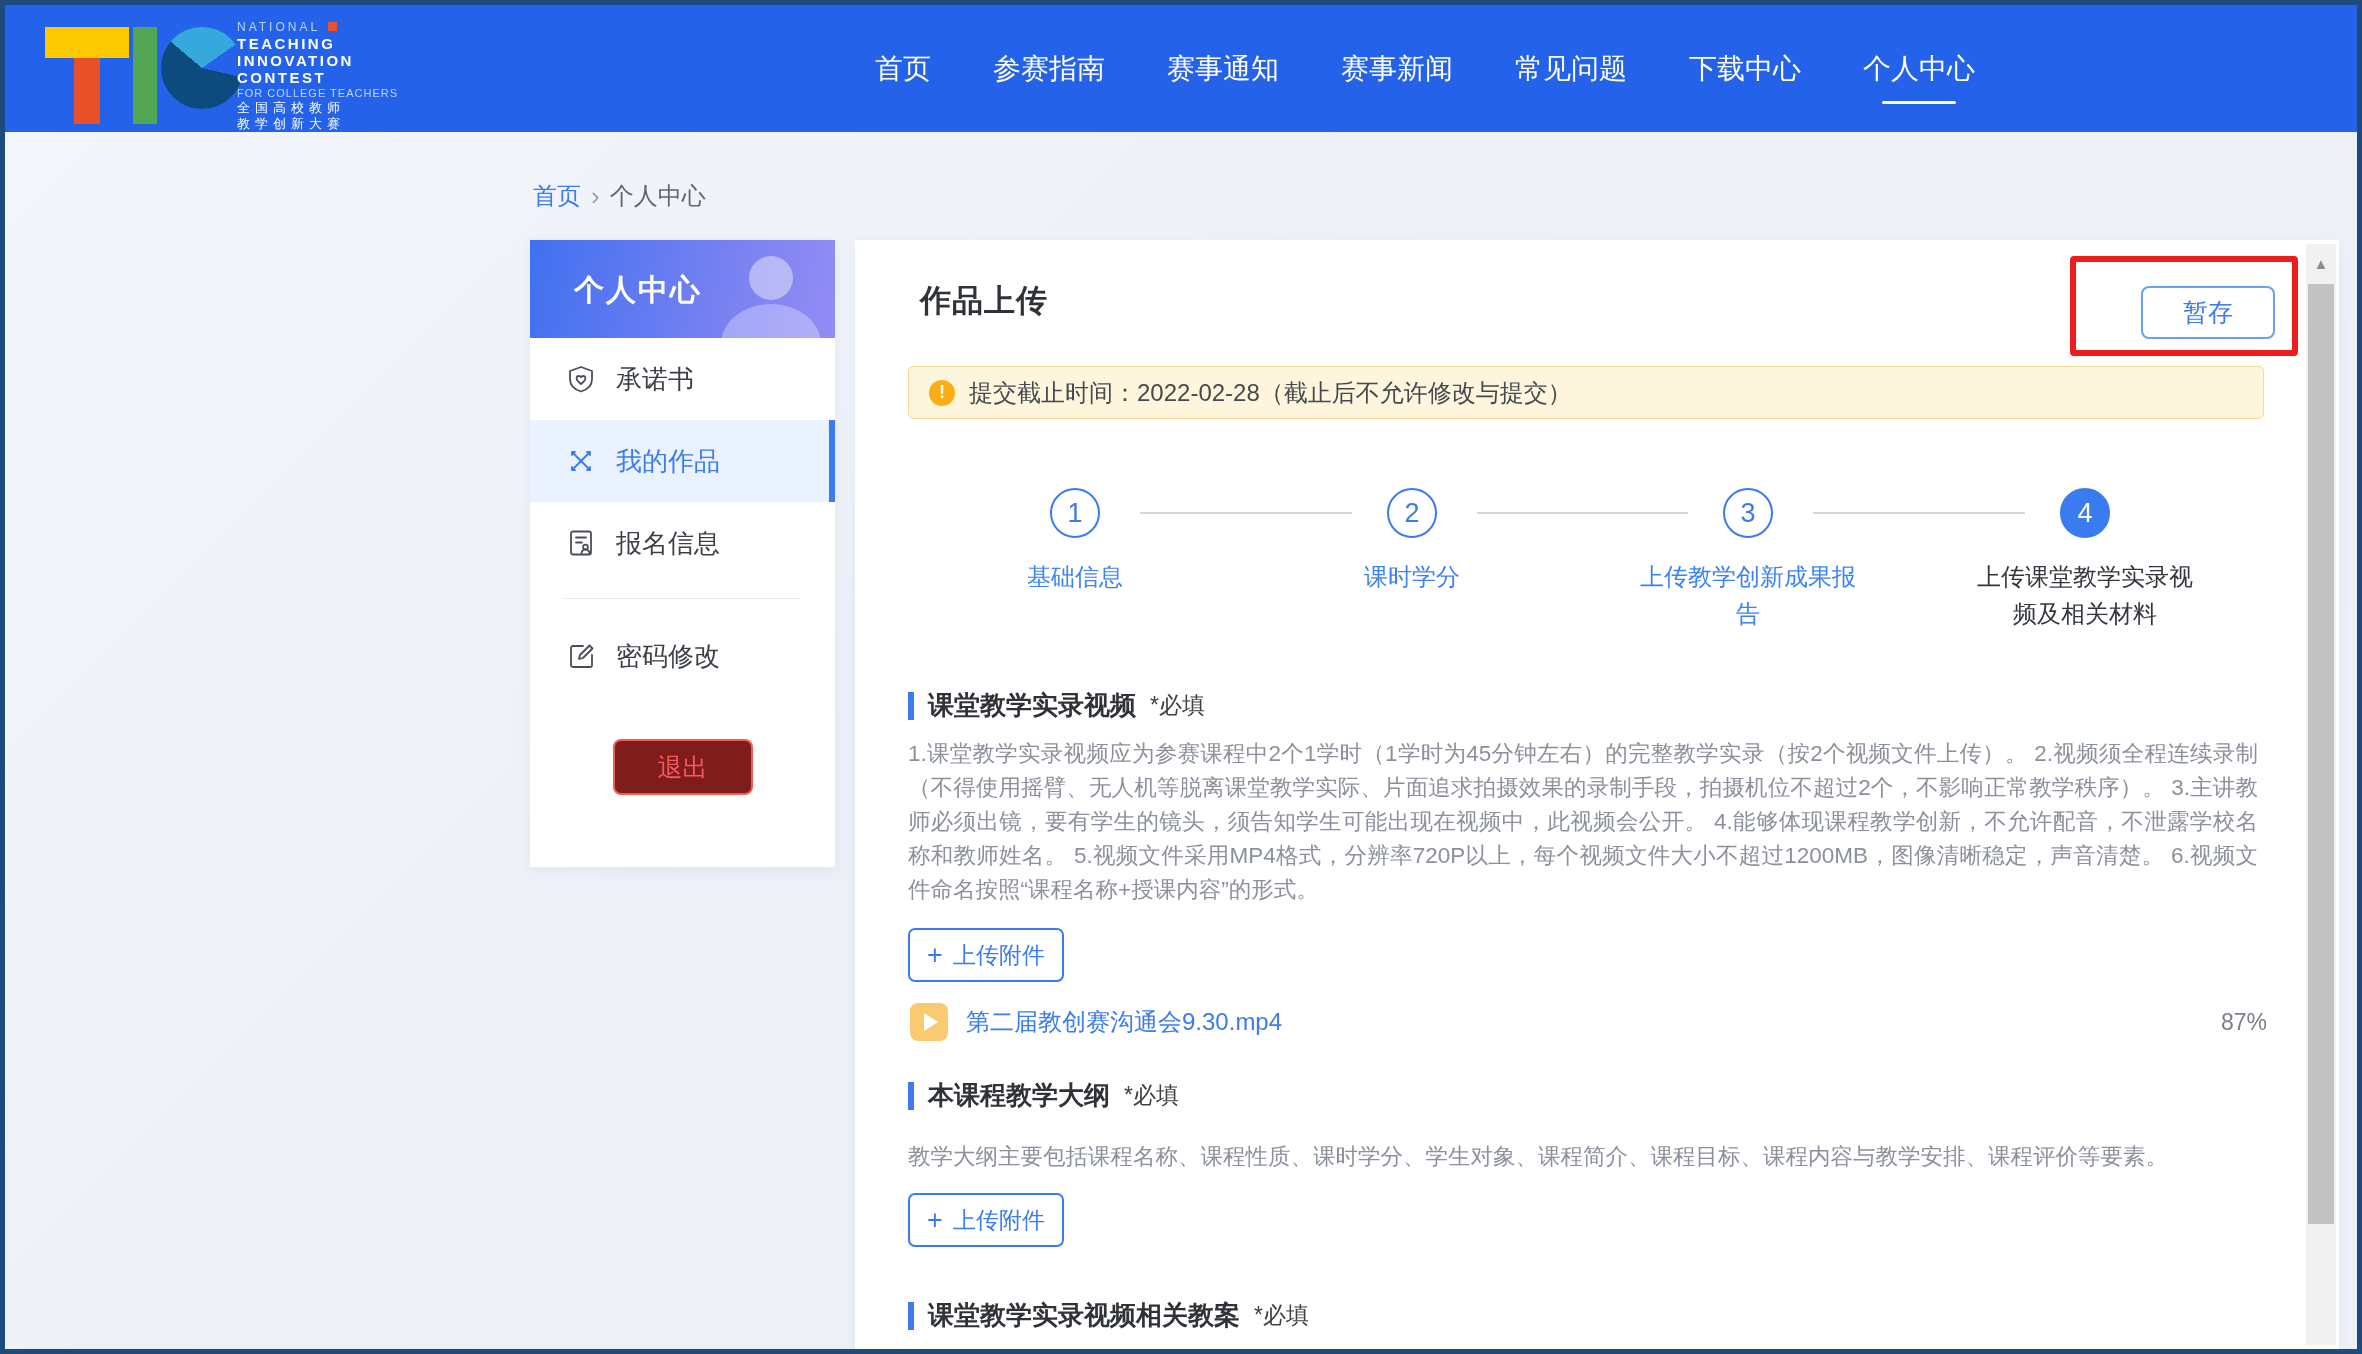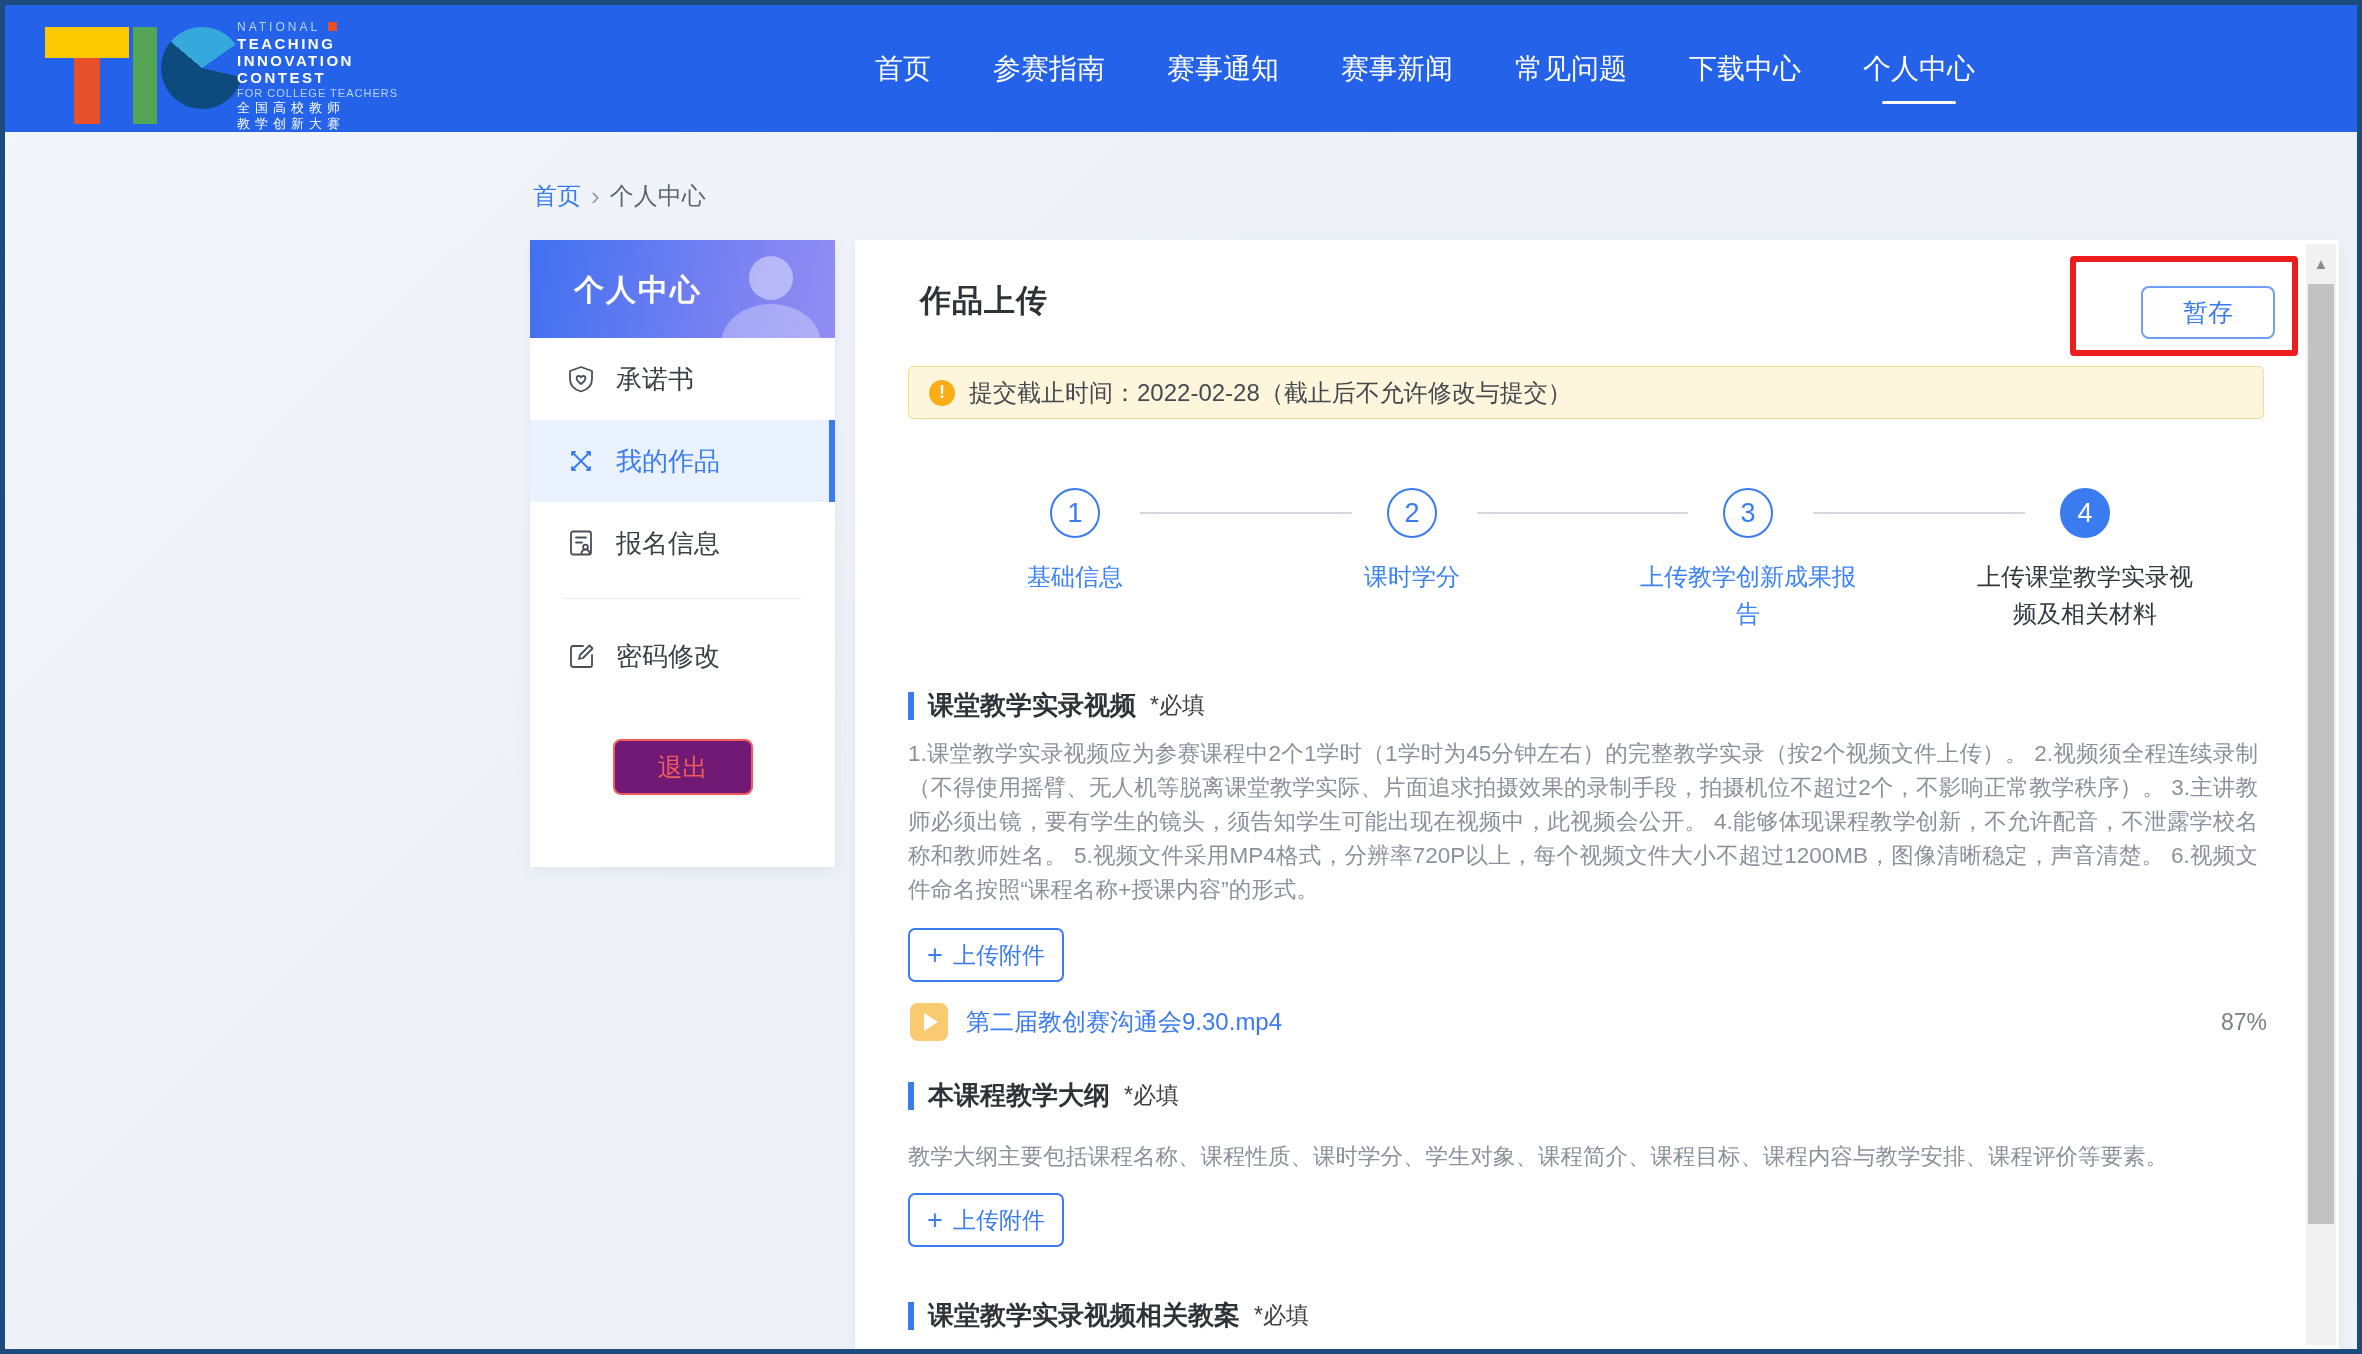--- a/index.html
+++ b/index.html
@@ -48,21 +48,21 @@
   .avatar { position:absolute; right:14px; top:14px; width:100px; height:90px; overflow:hidden; }
   .avatar .head { position:absolute; left:28px; top:2px; width:44px; height:44px; border-radius:50%; background:rgba(255,255,255,.42); }
   .avatar .body { position:absolute; left:0; top:50px; width:100px; height:80px; border-radius:50%; background:rgba(255,255,255,.30); }
 
   .menu-item { display:flex; align-items:center; gap:20px; height:82px; padding-left:36px;
     font-size:26px; color:#3b3f46; cursor:pointer; }
   .menu-item svg { width:30px; height:30px; stroke:#4a4f57; fill:none; stroke-width:1.8; stroke-linecap:round; stroke-linejoin:round; }
   .menu-item.active { background:#e9f2fe; color:#3a7bf0; box-shadow:inset -6px 0 0 #3a7bf0; }
   .menu-item.active svg { stroke:#3a7bf0; }
   .menu-divider { height:1px; background:#e8eaee; margin:14px 34px 16px; }
-  .logout-btn { display:block; margin:42px auto 0; width:140px; height:56px; background:#701a75;
+  .logout-btn { display:block; margin:42px auto 0; width:140px; height:56px; background:#7f1d1d;
     border:2px solid #f15b5b; border-radius:8px; color:#f15b5b; font-size:25px; cursor:pointer;
     font-family:inherit; }
 
   
   .panel { position:absolute; left:850px; top:235px; width:1484px; height:1109px; background:#fff;
     box-shadow:0 4px 14px rgba(40,70,130,.06); }
   .page-title { position:absolute; left:65px; top:40px; font-size:31px; font-weight:bold; color:#2f3338; letter-spacing:1px; }
   .save-btn { position:absolute; left:1262px; top:46px; width:134px; height:53px; background:#fff;
     border:2px solid #6f9ef5; border-radius:8px; color:#3a7bf0; font-size:25px; cursor:pointer; font-family:inherit;margin-left:24px; }
   .annotation-box { position:absolute; left:1215px; top:16px; width:228px; height:100px;

